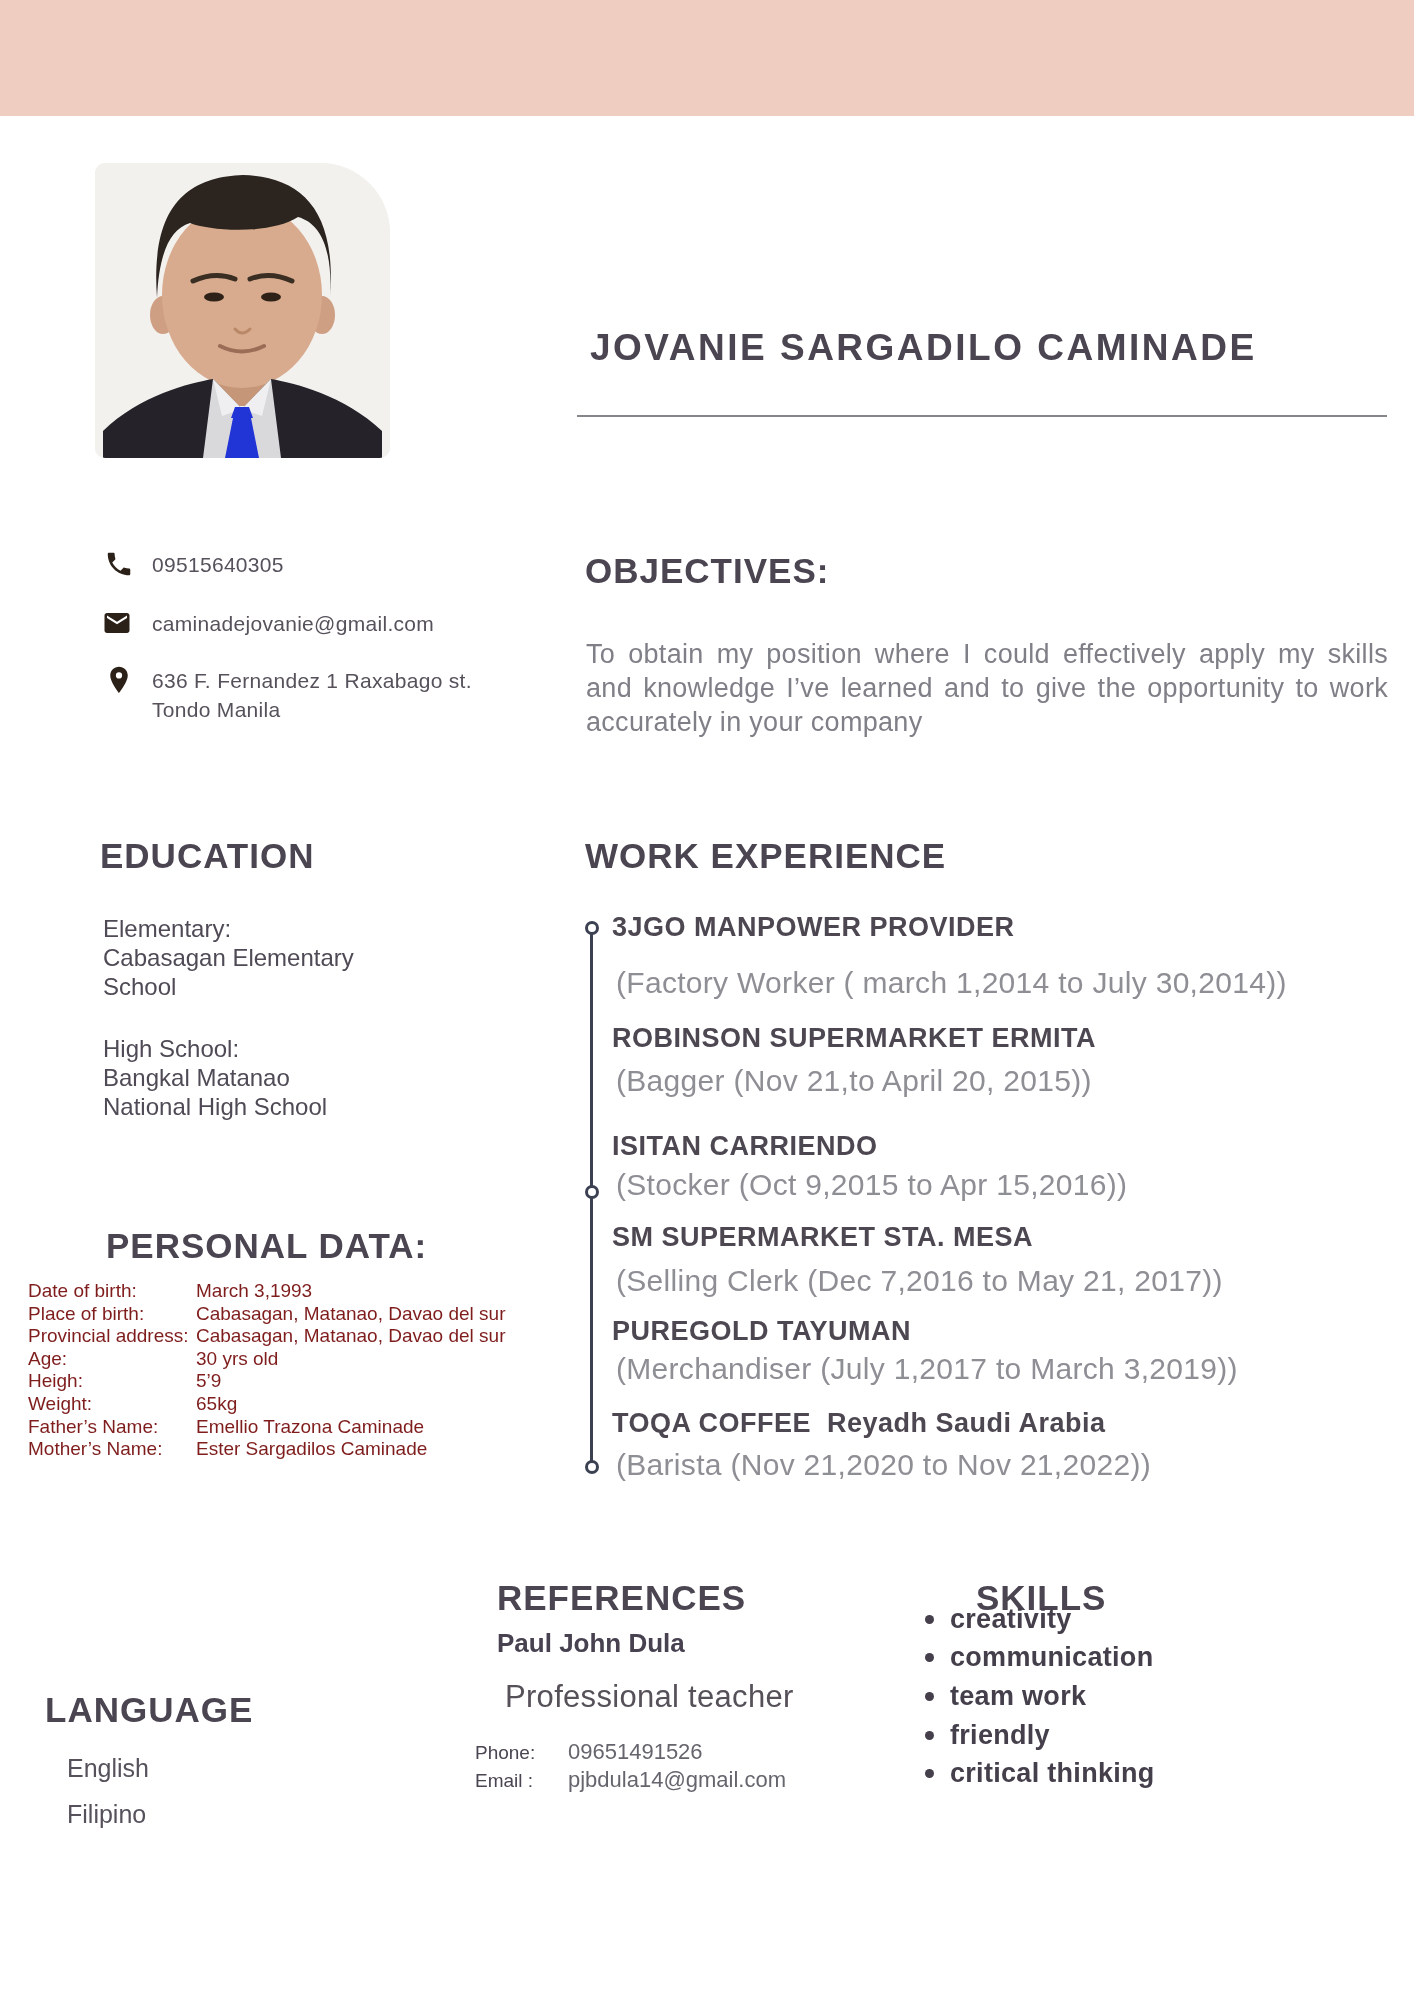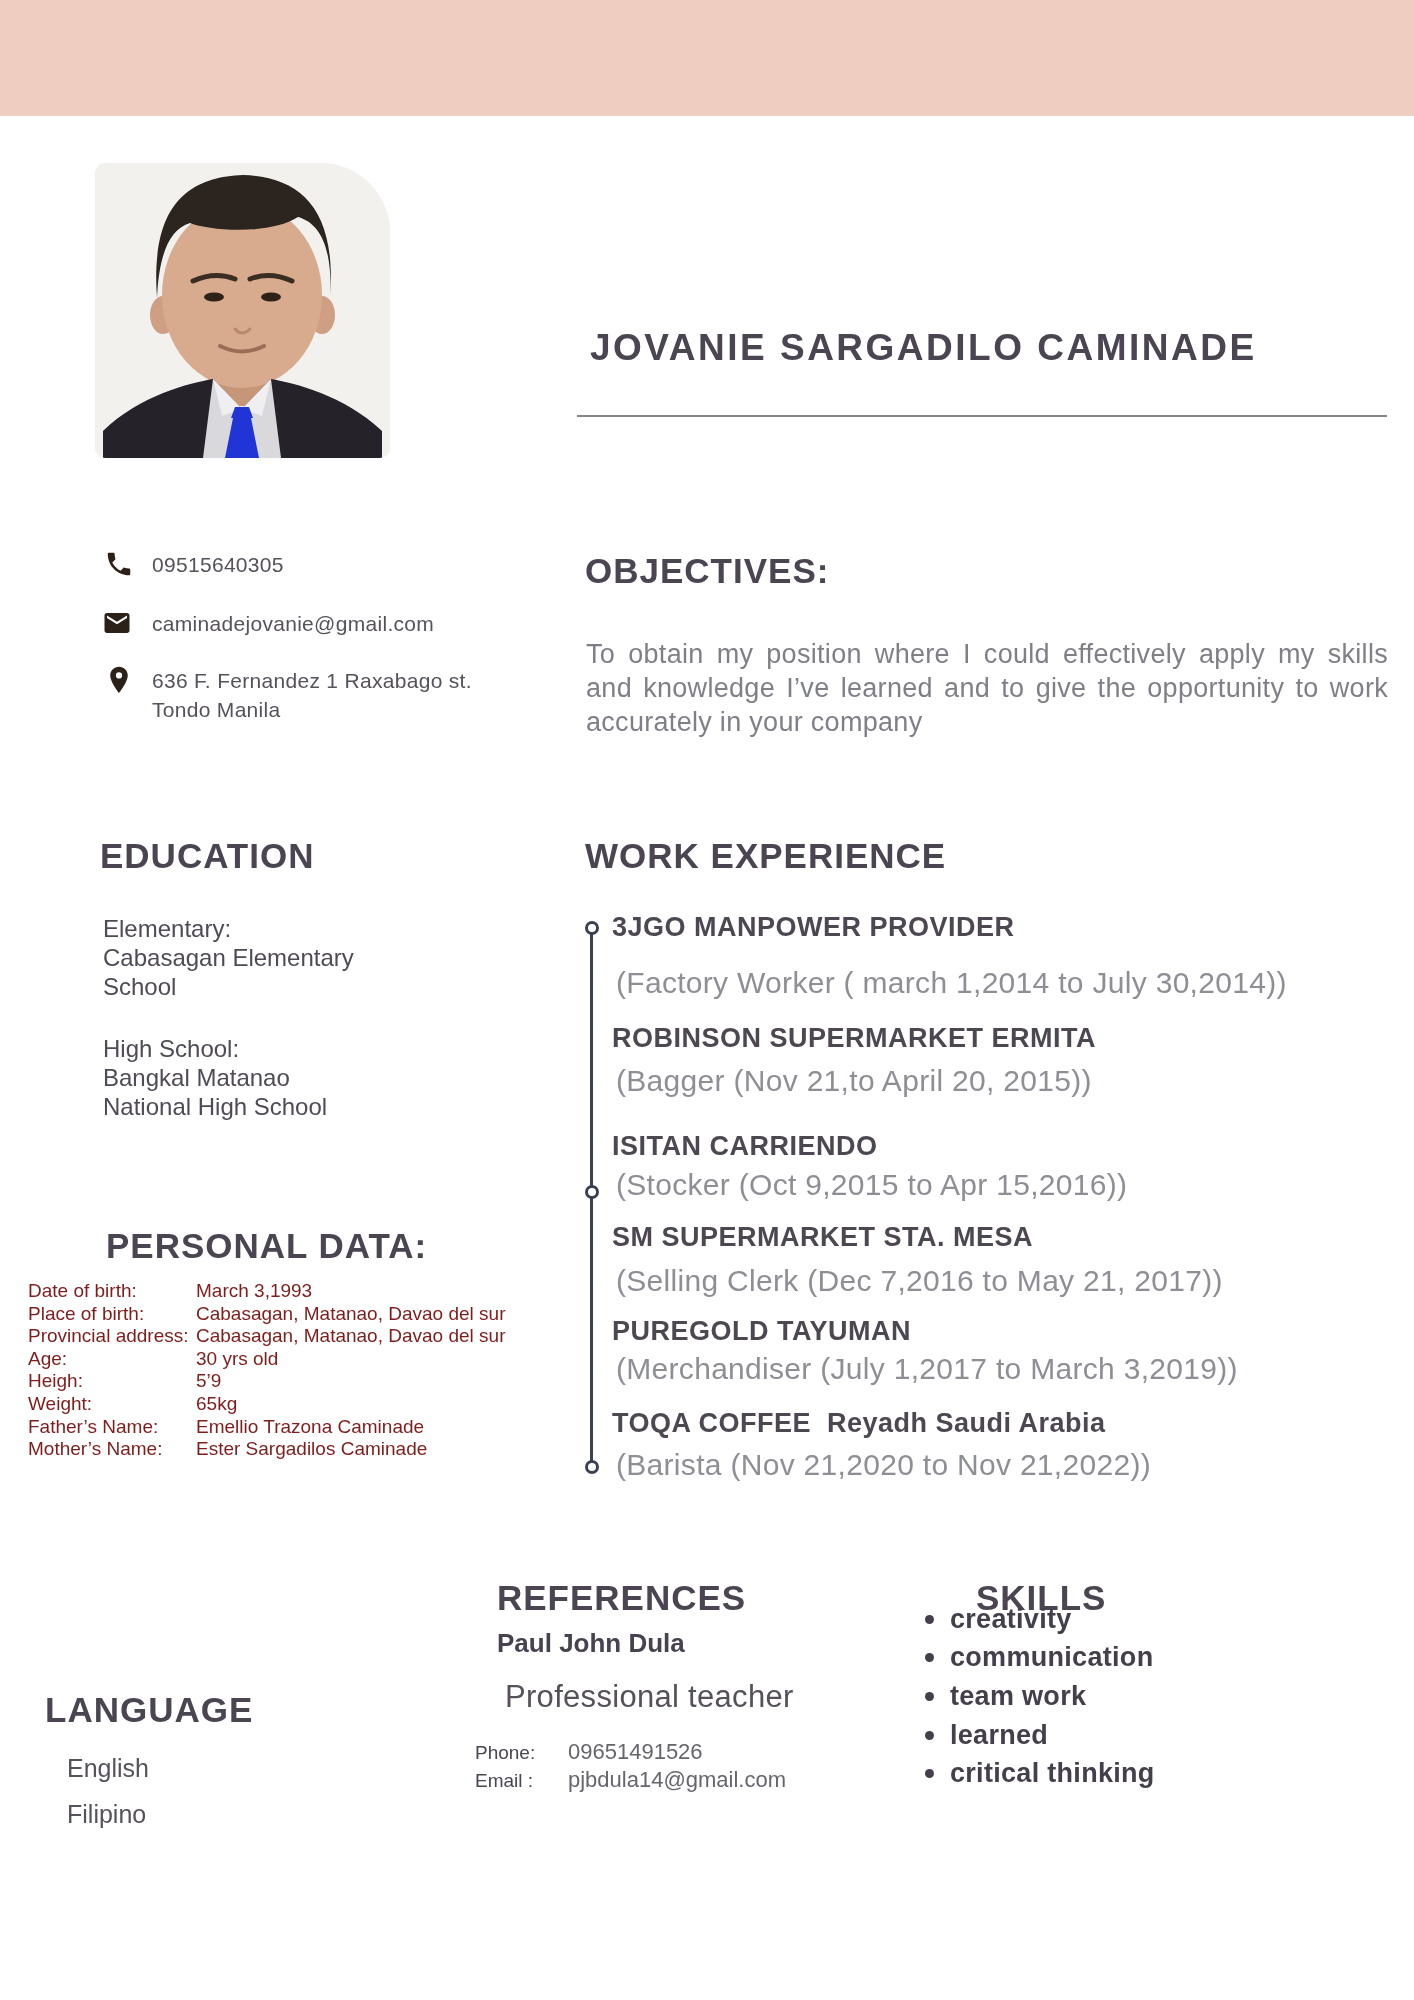--- a/index.html
+++ b/index.html
@@ -211,21 +211,21 @@
   <div class="skill">
       <span class="dot"></span>
       <span>communication</span>
     </div>
   <div class="skill">
       <span class="dot"></span>
       <span>team work</span>
     </div>
   <div class="skill">
       <span class="dot"></span>
-      <span>learned</span>
+      <span>friendly</span>
     </div>
   <div class="skill">
       <span class="dot"></span>
       <span>critical thinking</span>
     </div>
 </div>
 
 <div class="abs h2 lang-h">LANGUAGE</div>
 <div class="abs lang-list">
   <div>English</div>

